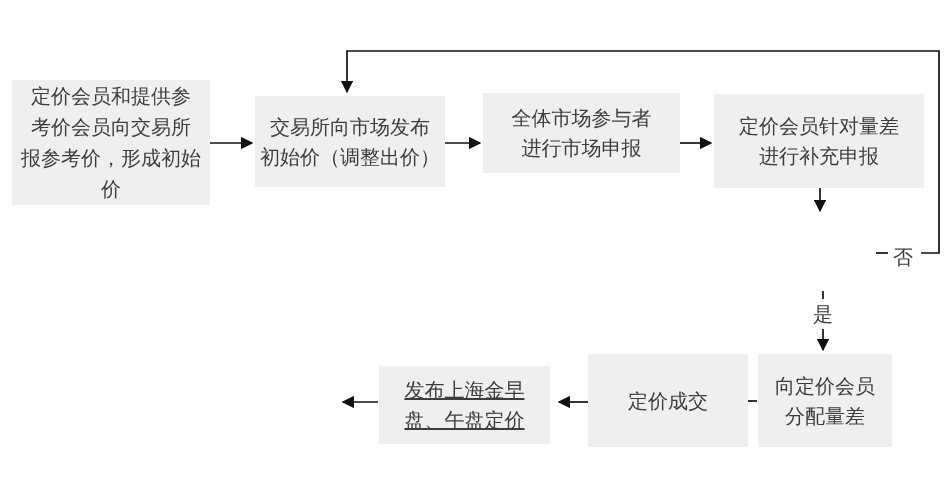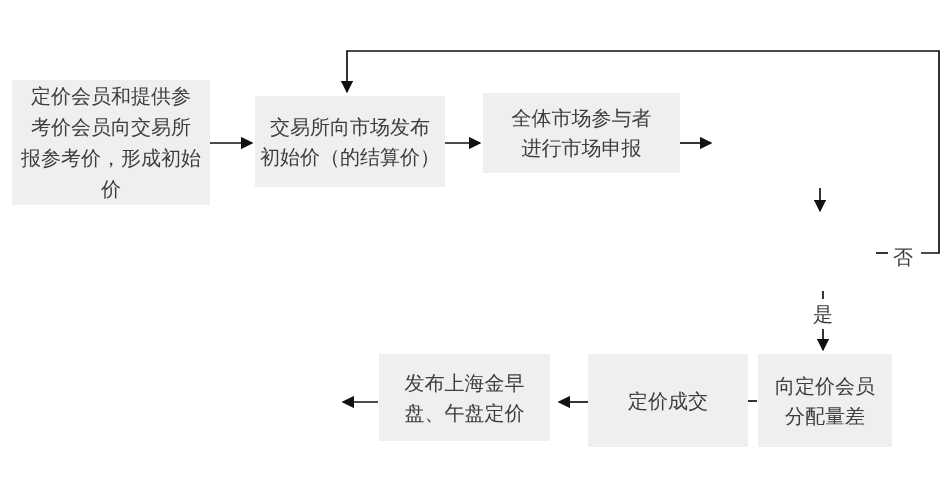--- a/index.html
+++ b/index.html
@@ -39,21 +39,21 @@
     font-size: 20px;
     line-height: 26px;
   }
   #node-submit-reference   { left: 12px;  top: 80px;  width: 198px; height: 125px; line-height: 31px; }
   #node-publish-initial    { left: 255px; top: 96px;  width: 190px; height: 91px; }
   #node-market-declaration { left: 483px; top: 93px;  width: 197px; height: 80px; }
   #node-supplementary      { left: 714px; top: 94px;  width: 210px; height: 94px; }
   #node-volume-check       { left: 728px; top: 216px; width: 147px; height: 72px; }
   #node-allocate-volume    { left: 758px; top: 354px; width: 134px; height: 93px; }
   #node-price-deal         { left: 588px; top: 354px; width: 160px; height: 93px; }
-  #node-publish-benchmark  { left: 379px; top: 354px; width: 171px; height: 87px; }
+  #node-publish-benchmark  { left: 379px; top: 366px; width: 171px; height: 78px; text-decoration: underline; }
   #node-clearing-delivery  { left: 23px;  top: 353px; width: 312px; height: 95px; }
   #label-no  { left: 893px; top: 244px; }
   #label-yes { left: 813px; top: 301px; }
   #arrow-layer {
     position: absolute;
     left: 0; top: 0;
     width: 951px; height: 483px;
     pointer-events: none;
   }
   #arrow-layer path, #arrow-layer polyline {
@@ -86,25 +86,27 @@
     <path d="M 588 402 L 559 402" marker-end="url(#arr)"></path>
     <path d="M 378 402 L 343 402" marker-end="url(#arr)"></path>
   </svg>
 
   <div class="node" id="node-submit-reference">定价会员和提供参
 考价会员向交易所
 报参考价，形成初始
 价</div>
 
   <div class="node" id="node-publish-initial">交易所向市场发布
-初始价（的结算价）</div>
+初始价（调整出价）</div>
 
   <div class="node" id="node-market-declaration">全体市场参与者
 进行市场申报</div>
 
+  <div class="node" id="node-supplementary">定价会员针对量差
+进行补充申报</div>
 
 
   <div class="node" id="node-allocate-volume">向定价会员
 分配量差</div>
 
   <div class="node" id="node-price-deal">定价成交</div>
 
   <div class="node" id="node-publish-benchmark">发布上海金早
 盘、午盘定价</div>
 

